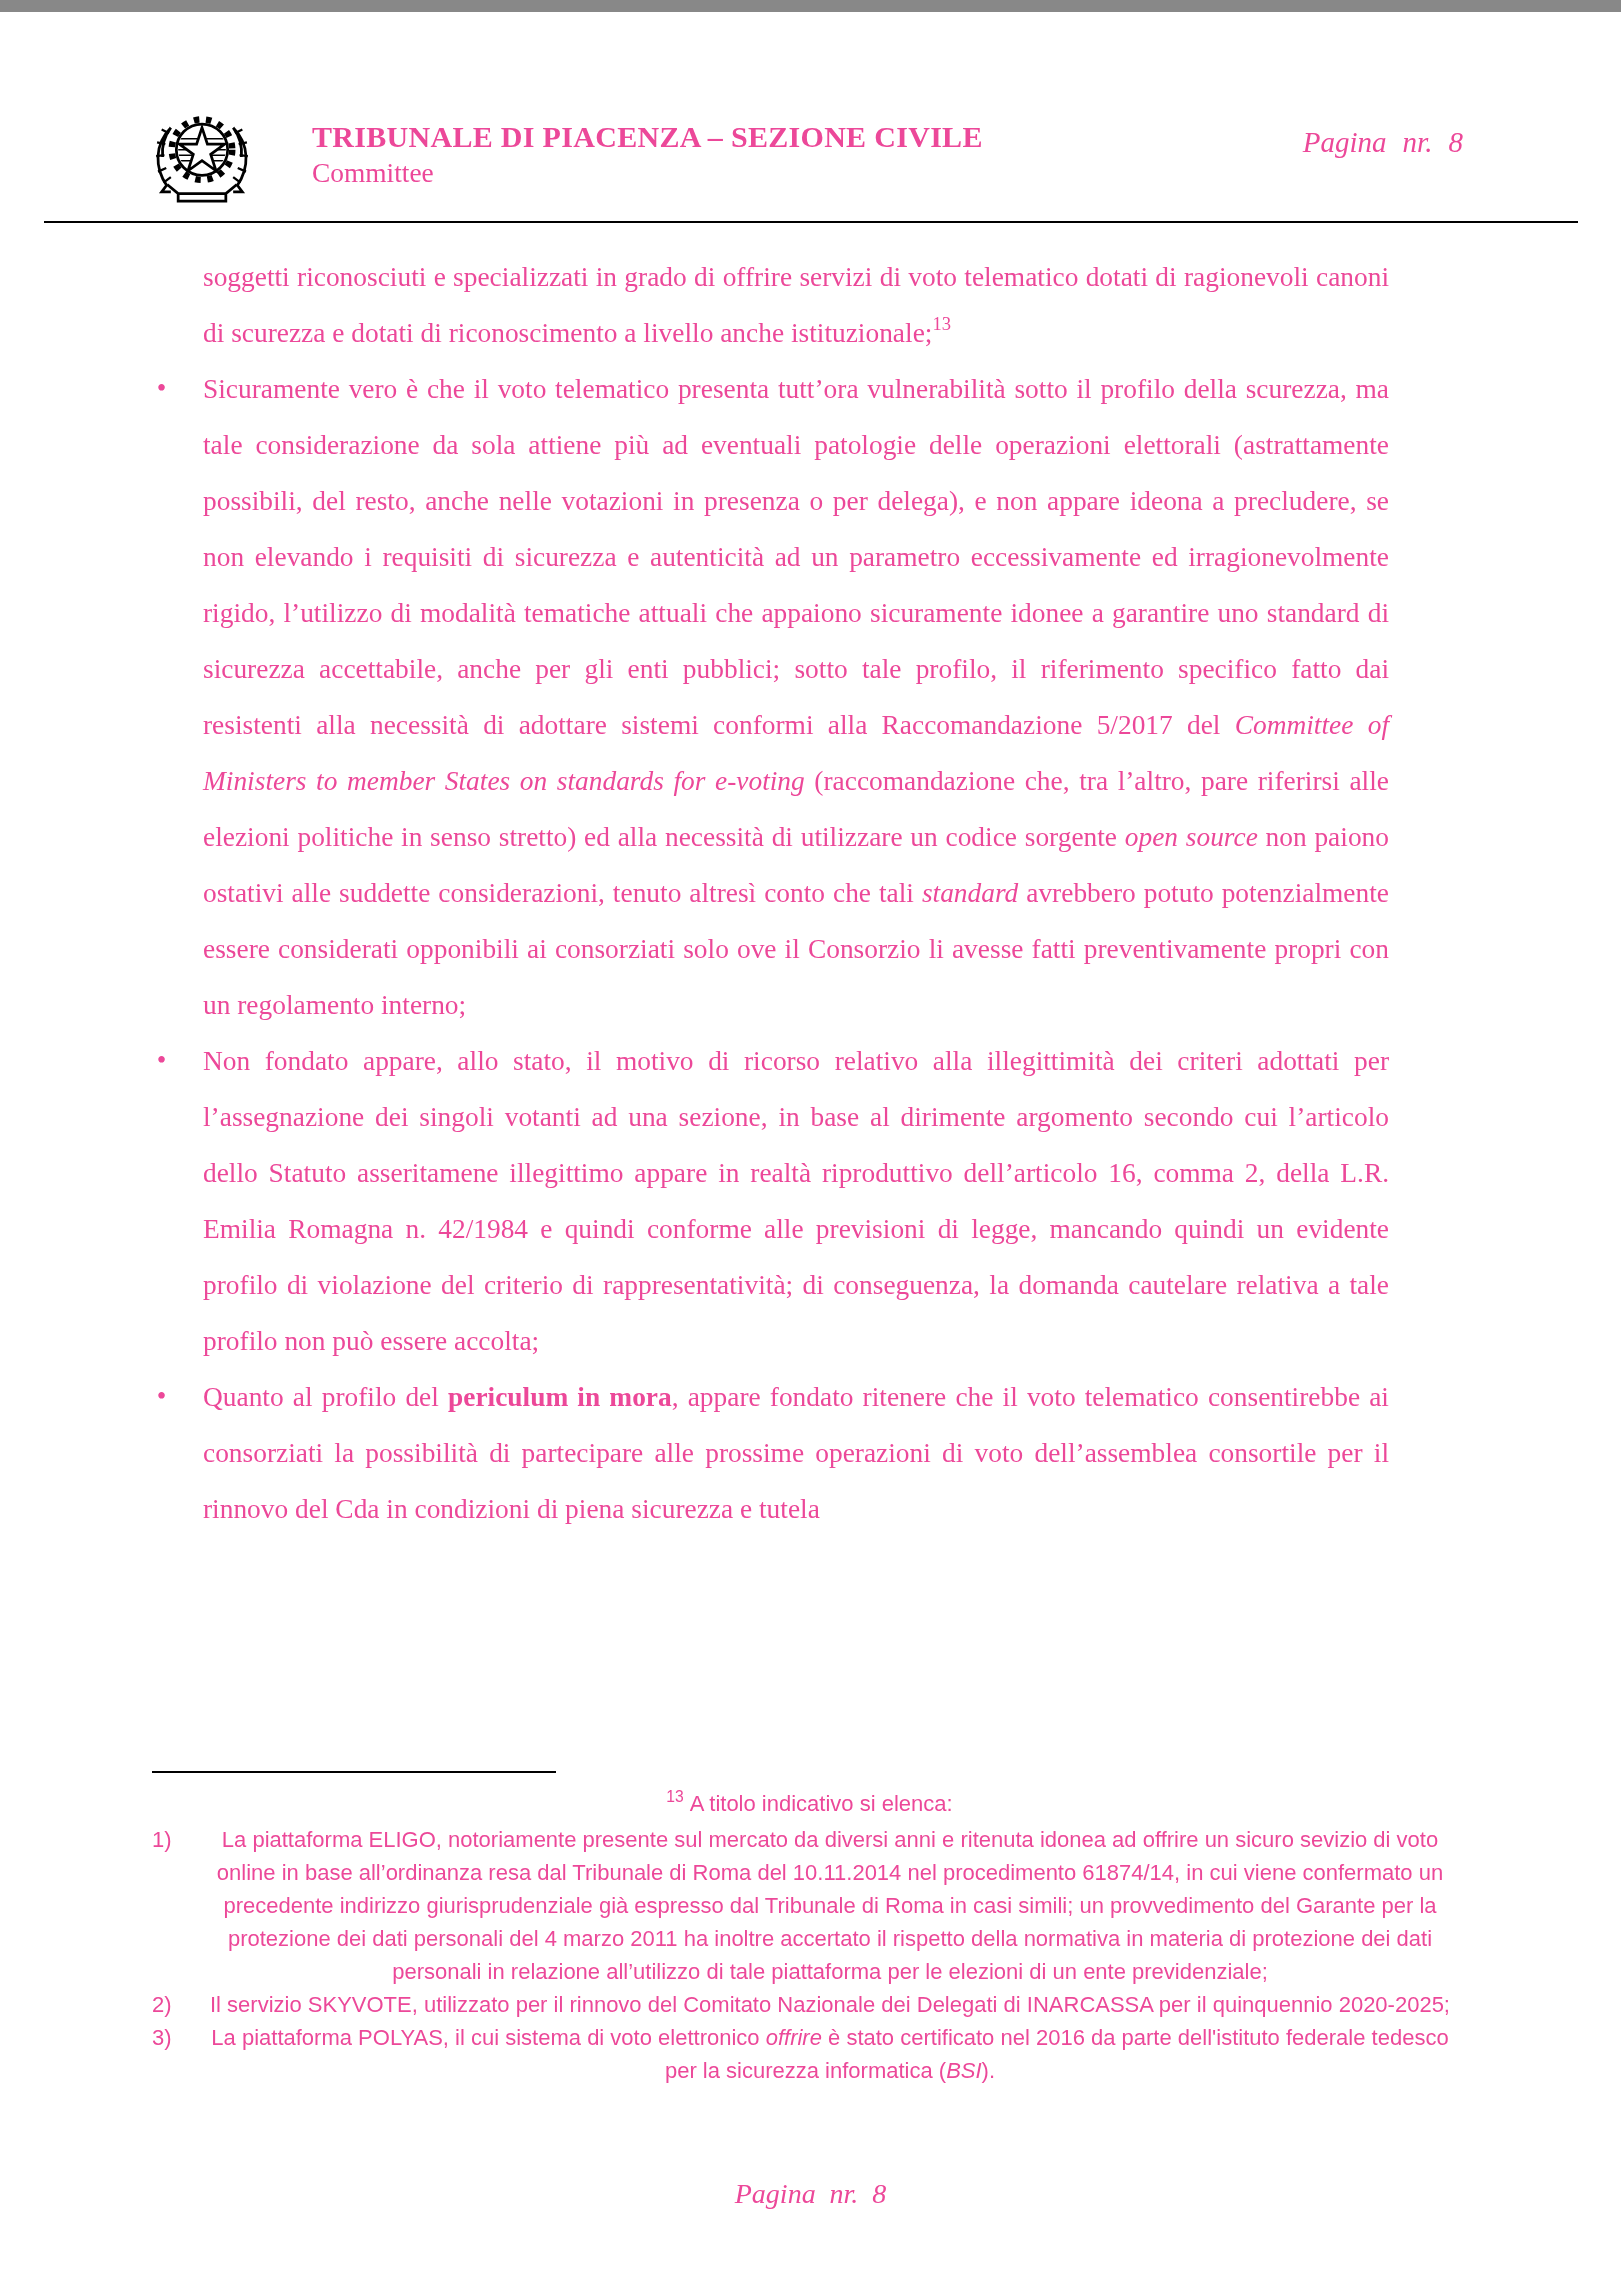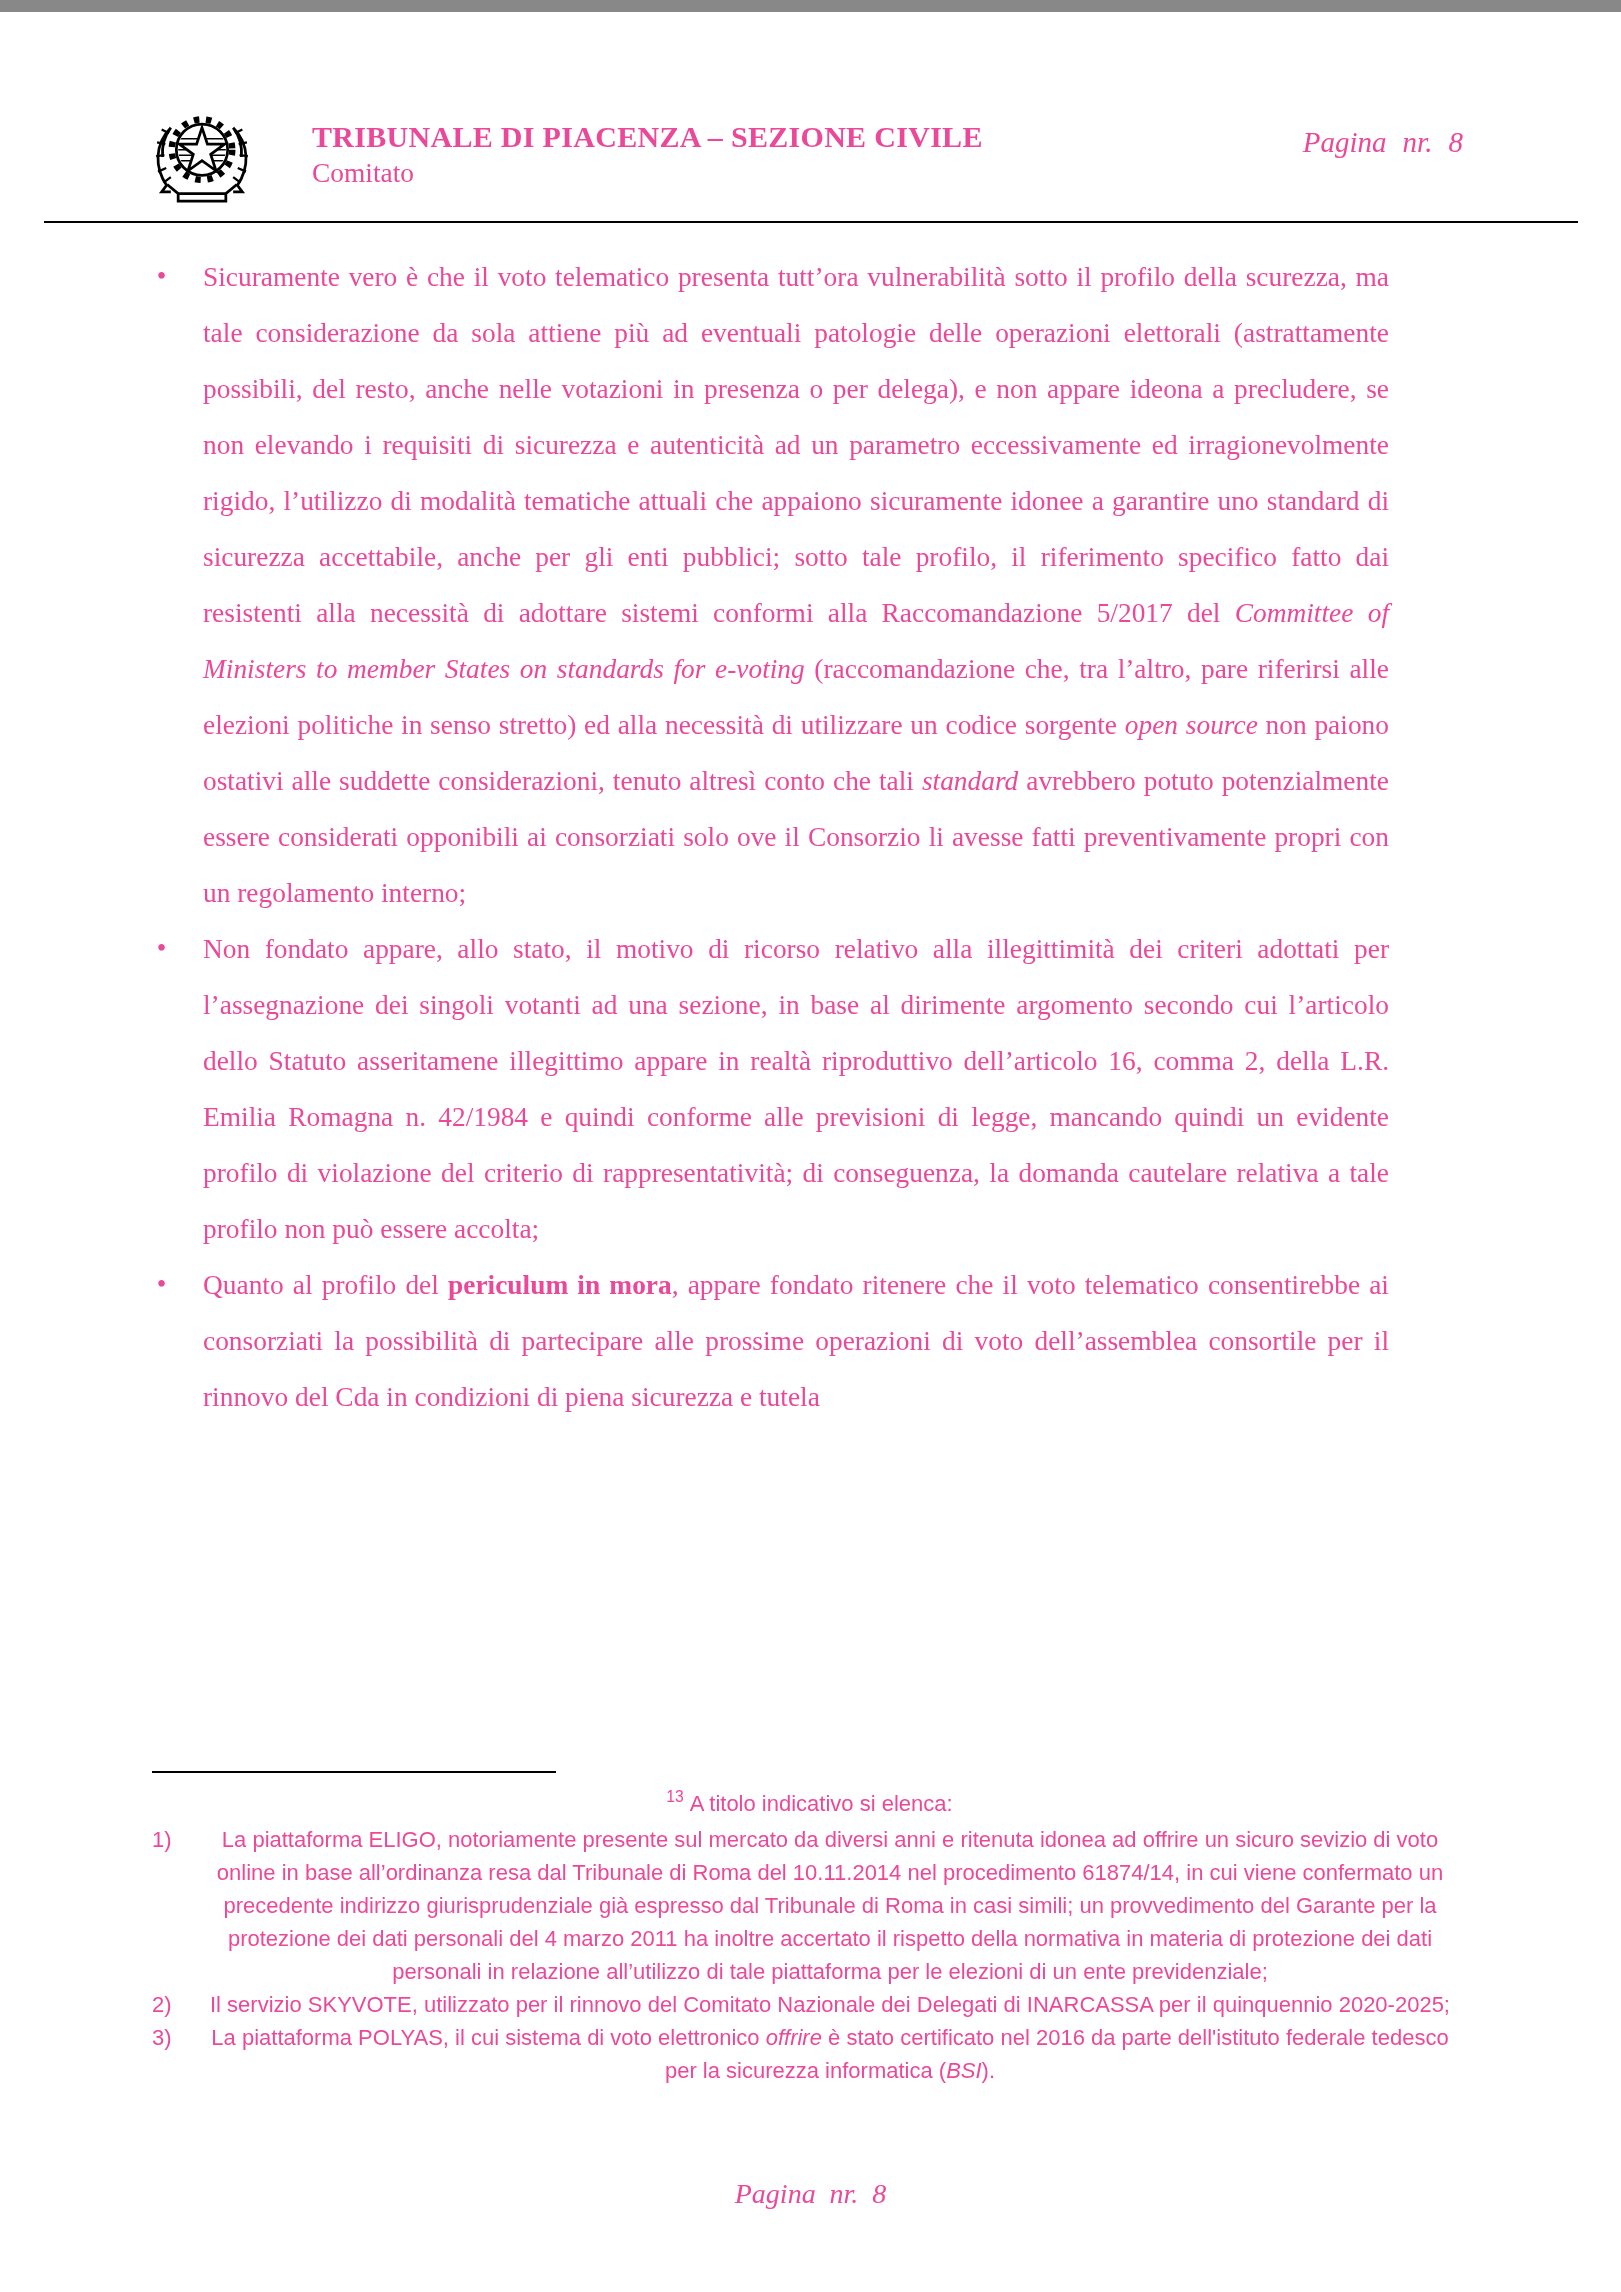--- a/index.html
+++ b/index.html
@@ -64,28 +64,29 @@
 
       <polygon points="60,28 65.9,45.9 84.7,46 69.5,57.1 75.3,75 60,64 44.7,75 50.5,57.1 35.3,46 54.1,45.9" fill="#fff" stroke-width="3"></polygon>
 
       <path d="M22,90 L34,100 L86,100 L98,90 M34,100 L34,108 L86,108 L86,100" stroke-width="3" fill="#fff"></path>
       <path d="M22,90 L16,98 L26,98 M98,90 L104,98 L94,98" stroke-width="3"></path>
     </svg>
   </div>
 
   <div class="header-text">
     <div class="court-title">TRIBUNALE DI PIACENZA – SEZIONE CIVILE</div>
-    <div class="doc-type">Comitato</div>
+    <div class="doc-type">Committee</div>
   </div>
 
   <div class="page-label">Pagina nr. 8</div>
 
   <div class="header-rule"></div>
 
   <main class="body-text" id="body-container">
+      <div class="para">soggetti riconosciuti e specializzati in grado di offrire servizi di voto telematico dotati di ragionevoli canoni di scurezza e dotati di riconoscimento a livello anche istituzionale;<sup>13</sup></div>
       <div class="para"><span class="bullet">•</span>Sicuramente vero è che il voto telematico presenta tutt’ora vulnerabilità sotto il profilo della scurezza, ma tale considerazione da sola attiene più ad eventuali patologie delle operazioni elettorali (astrattamente possibili, del resto, anche nelle votazioni in presenza o per delega), e non appare ideona a precludere, se non elevando i requisiti di sicurezza e autenticità ad un parametro eccessivamente ed irragionevolmente rigido, l’utilizzo di modalità tematiche attuali che appaiono sicuramente idonee a garantire uno standard di sicurezza accettabile, anche per gli enti pubblici; sotto tale profilo, il riferimento specifico fatto dai resistenti alla necessità di adottare sistemi conformi alla Raccomandazione 5/2017 del <span class="i">Committee of Ministers to member States on standards for e-voting</span> (raccomandazione che, tra l’altro, pare riferirsi alle elezioni politiche in senso stretto) ed alla necessità di utilizzare un codice sorgente <span class="i">open source</span> non paiono ostativi alle suddette considerazioni, tenuto altresì conto che tali <span class="i">standard</span> avrebbero potuto potenzialmente essere considerati opponibili ai consorziati solo ove il Consorzio li avesse fatti preventivamente propri con un regolamento interno;</div>
       <div class="para"><span class="bullet">•</span>Non fondato appare, allo stato, il motivo di ricorso relativo alla illegittimità dei criteri adottati per l’assegnazione dei singoli votanti ad una sezione, in base al dirimente argomento secondo cui l’articolo dello Statuto asseritamene illegittimo appare in realtà riproduttivo dell’articolo 16, comma 2, della L.R. Emilia Romagna n. 42/1984 e quindi conforme alle previsioni di legge, mancando quindi un evidente profilo di violazione del criterio di rappresentatività; di conseguenza, la domanda cautelare relativa a tale profilo non può essere accolta;</div>
       <div class="para"><span class="bullet">•</span>Quanto al profilo del <span class="bi">periculum in mora</span>, appare fondato ritenere che il voto telematico consentirebbe ai consorziati la possibilità di partecipare alle prossime operazioni di voto dell’assemblea consortile per il rinnovo del Cda in condizioni di piena sicurezza e tutela</div>
     </main>
 
   <div class="footnote-sep"></div>
 
   <section class="footnotes">
     <p class="fn-intro"><sup>13</sup><span>A titolo indicativo si elenca:</span></p>
     <div id="footnote-items">

